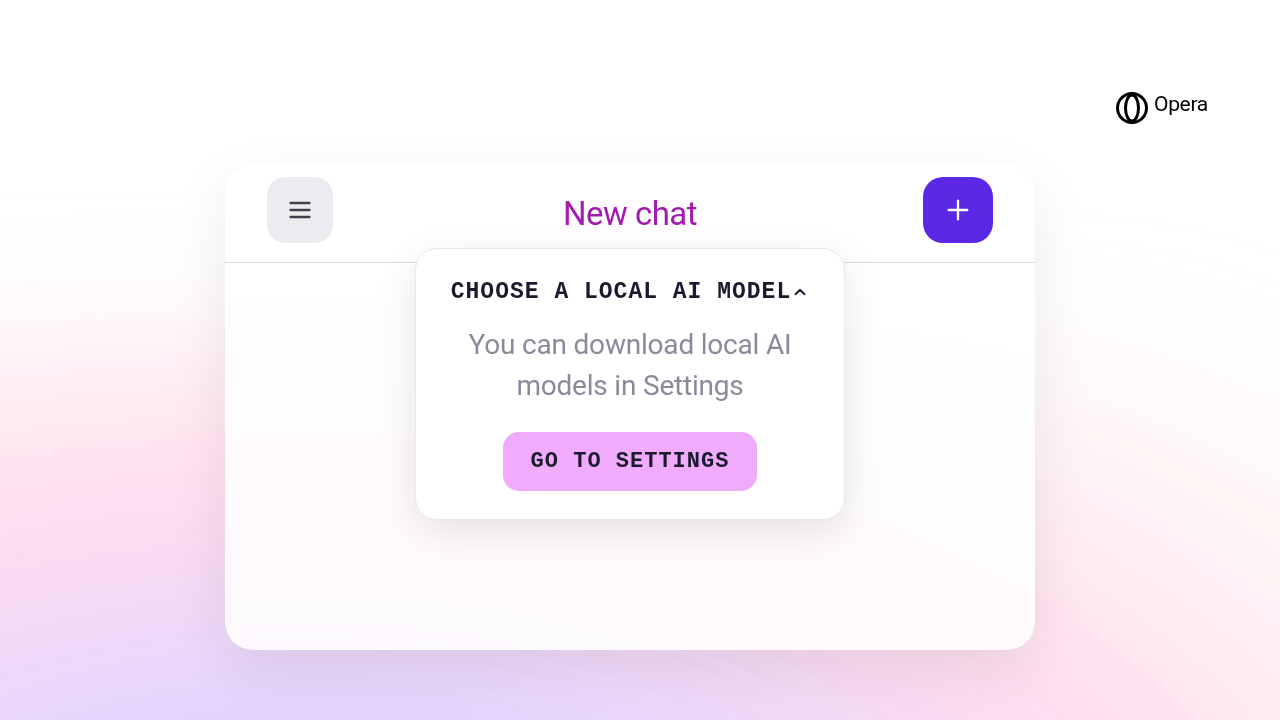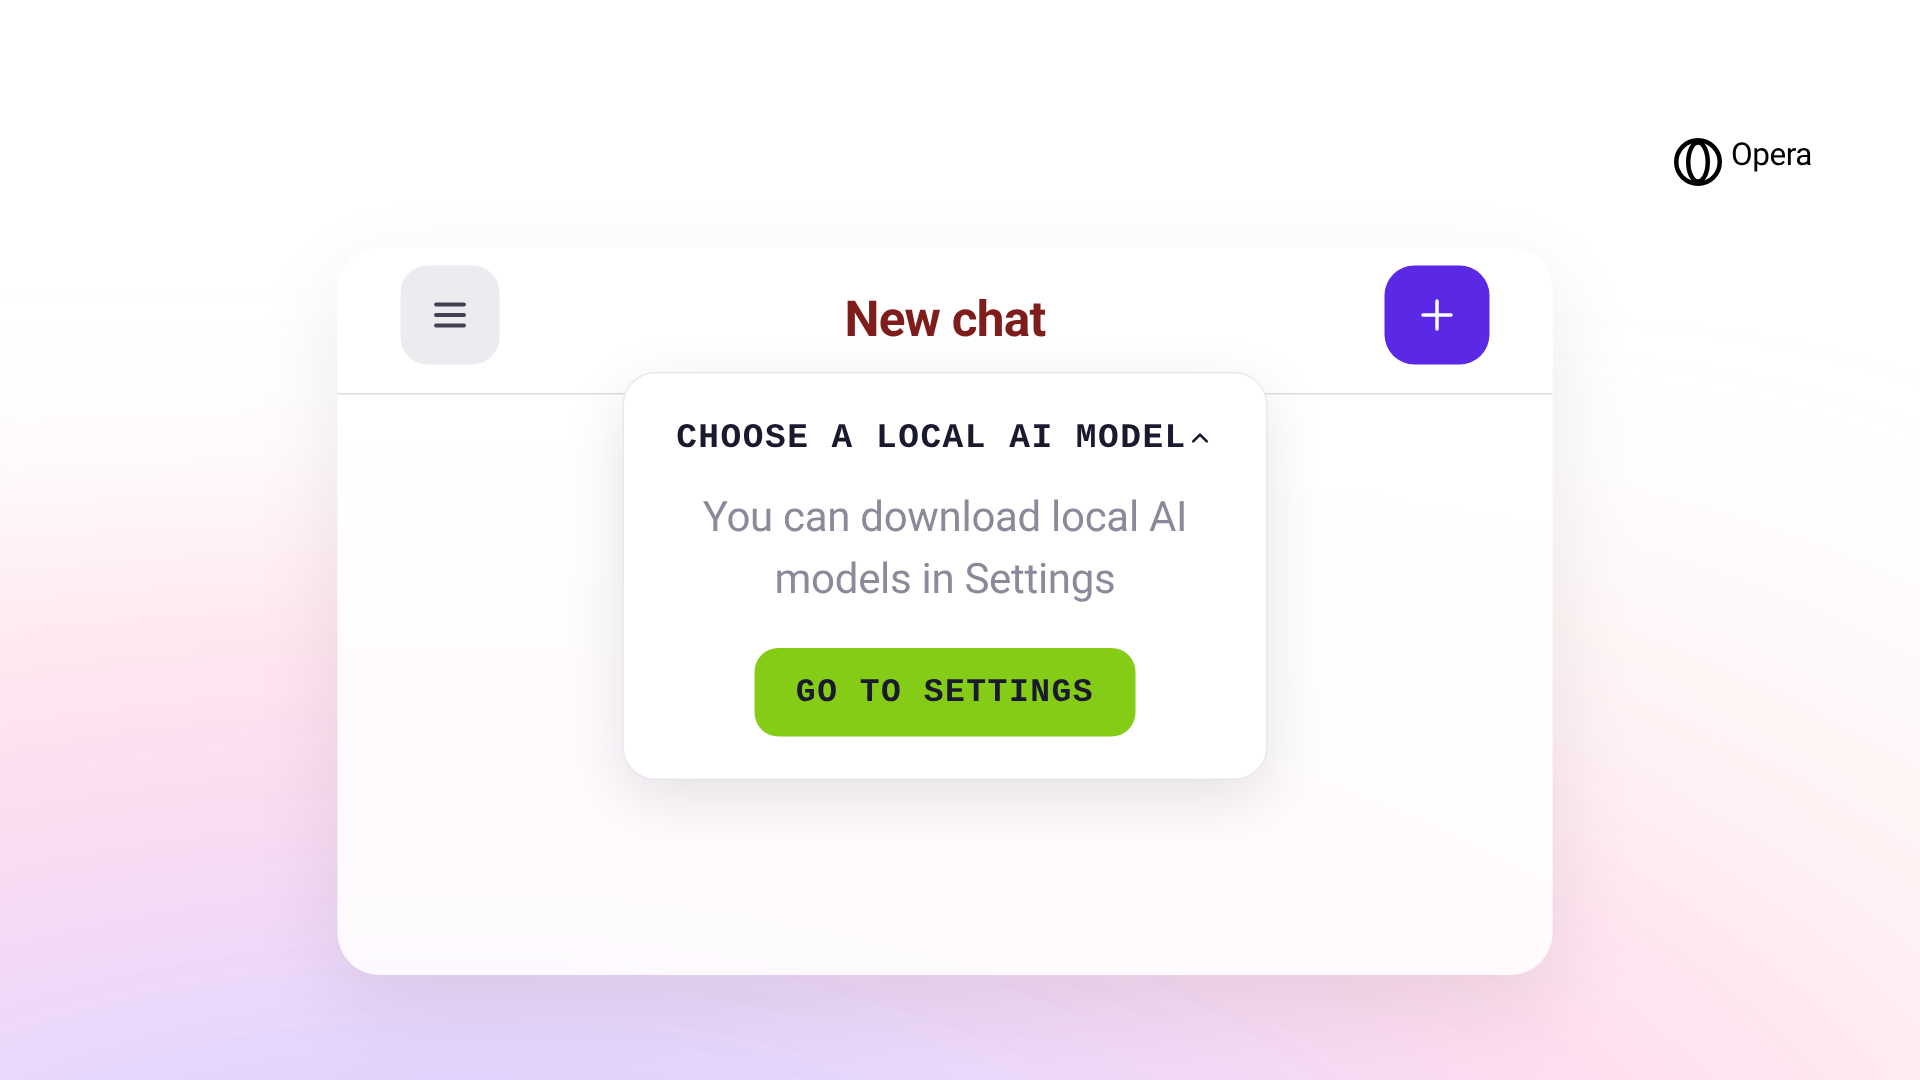--- a/index.html
+++ b/index.html
@@ -87,22 +87,22 @@
       cursor: pointer;
     }
     
     .menu-btn svg {
       width: 28px;
       height: 28px;
     }
     
     .header-title {
       font-size: 33px;
-      font-weight: 700;
-      color: #7f1d1d;
+      font-weight: 400;
+      color: #a21caf;
       letter-spacing: -0.5px;
     }
     
     .add-btn {
       position: absolute;
       right: 42px;
       top: 12px;
       width: 70px;
       height: 66px;
       background: #5b28e6;
@@ -161,21 +161,21 @@
       font-weight: 400;
       color: #8a8a9a;
       line-height: 1.45;
       letter-spacing: -0.2px;
       padding: 0 20px;
     }
     
     .settings-btn {
       margin-top: 26px;
       display: inline-block;
-      background: #84cc16;
+      background: #f0abfc;
       border: none;
       border-radius: 16px;
       padding: 17px 28px;
       font-family: 'Courier New', monospace;
       font-size: 22px;
       font-weight: 700;
       color: #1a1a2e;
       letter-spacing: 1px;
       cursor: pointer;
     }

